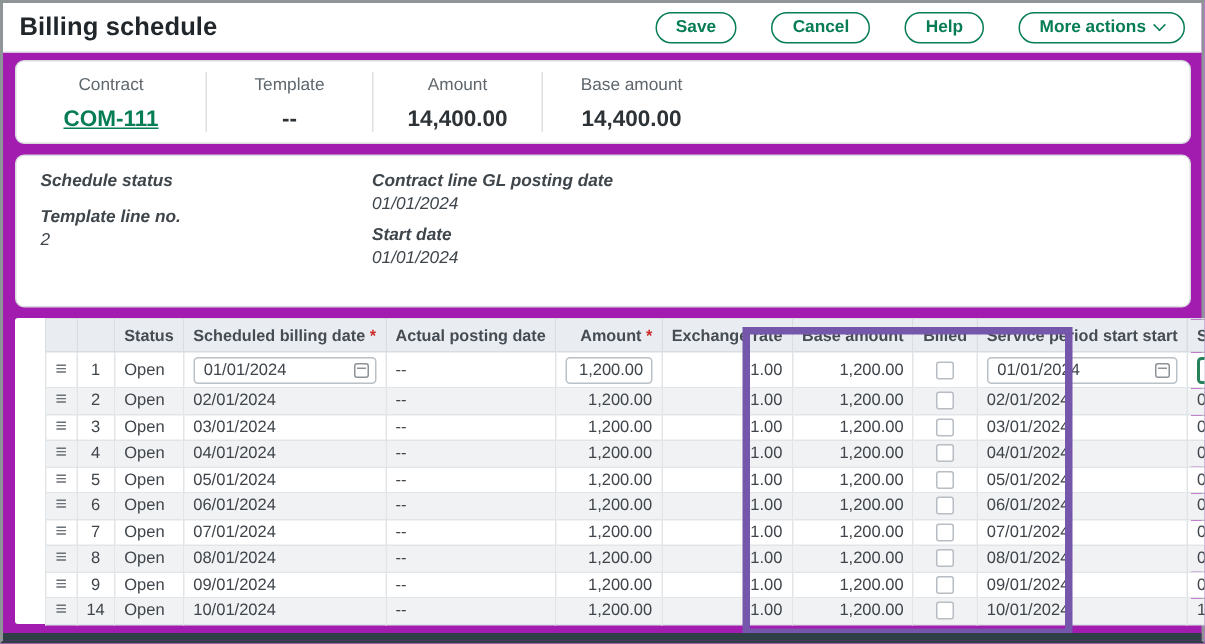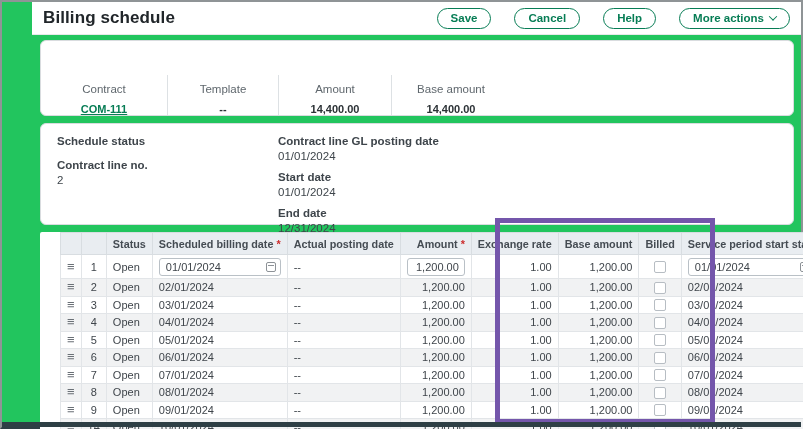--- a/index.html
+++ b/index.html
@@ -7,22 +7,21 @@
   body {
     font-family: "Liberation Sans", "DejaVu Sans", sans-serif;
     background: #ffffff;
     position: relative;
     overflow: hidden;
   }
   .frame {
     position: absolute; inset: 0;
     border: 2px solid #8f9496;
     border-bottom-color: #2e3f45;
-    background: #22c55e;
-    padding-left: 30px;
+    background: #a21caf;
   }
   
   .titlebar {
     height: 33px; background: #ffffff;
     border-bottom: 1px solid #e7e9ea;
     display: flex; align-items: center; justify-content: space-between;
     padding: 0 11px;
   }
   .titlebar h1 { font-size: 17px; font-weight: bold; color: #21262a; letter-spacing: .1px; }
   .actions { display: flex; gap: 7px; align-items: center; }
@@ -36,33 +35,33 @@
     width: 6px; height: 6px;
     border-right: 1.6px solid var(--green); border-bottom: 1.6px solid var(--green);
     transform: rotate(45deg) translate(-1px,-1px); display: inline-block;
   }
   
   .page { padding: 5px 7px 0 8px; position: relative; }
   .card {
     background: #fff; border: 1px solid #d9dcdf; border-radius: 6px;
   }
   .summary-card {
-    height: 76px; margin-bottom: 7px;
-    display: flex; align-items: flex-end;
+    height: 56px; margin-bottom: 7px;
+    display: flex; align-items: center;
   }
   .sum-field { text-align: center; padding-top: 2px; }
   .sum-field.f0 { width: 126px; } .sum-field.f1 { width: 110px; }
   .sum-field.f2 { width: 112px; } .sum-field.f3 { width: 118px; }
   .sum-divider { width: 1px; height: 40px; background: #dde1e4; }
   .sum-label { font-size: 11.5px; color: #5f676d; margin-bottom: 8px; }
-  .sum-value { font-size: 11px; font-weight: bold; color: #2c3236; }
+  .sum-value { font-size: 15px; font-weight: bold; color: #2c3236; }
   .sum-value a { color: var(--green); text-decoration: underline; cursor: pointer; }
   .details-card {
     height: 102px; margin-bottom: 7px;
-    display: flex; padding: 11px 0 0 16px;
+    display: flex; padding: 11px 0 0 16px; font-style: italic;
   }
   .det-col { display: flex; flex-direction: column; gap: 9px; }
   .det-col.left { width: 221px; }
   .det-label { font-size: 11.5px; font-weight: bold; color: #3e454b; margin-bottom: 3px; }
   .det-value { font-size: 11.5px; color: #3e454b; }
   
   .table-card {
     background: #ffffff; border-radius: 2px;
     height: 204px; position: relative;
     padding-left: 20px;
@@ -162,36 +161,32 @@
         <div class="sum-value">14,400.00</div>
       </div>
     </section>
 
     <section class="card details-card">
       <div class="det-col left">
         <div>
           <div class="det-label">Schedule status</div>
         </div>
         <div>
-          <div class="det-label">Contract line no.</div>
+          <div class="det-label">Template line no.</div>
           <div class="det-value">2</div>
         </div>
       </div>
       <div class="det-col">
         <div>
           <div class="det-label">Contract line GL posting date</div>
           <div class="det-value">01/01/2024</div>
         </div>
         <div>
           <div class="det-label">Start date</div>
           <div class="det-value">01/01/2024</div>
-        </div>
-        <div>
-          <div class="det-label">End date</div>
-          <div class="det-value">12/31/2024</div>
         </div>
       </div>
     </section>
 
     <section class="table-card">
       <table id="grid">
         <colgroup>
             <col style="width: 24px;">
             <col style="width: 18px;">
             <col style="width: 33px;">

